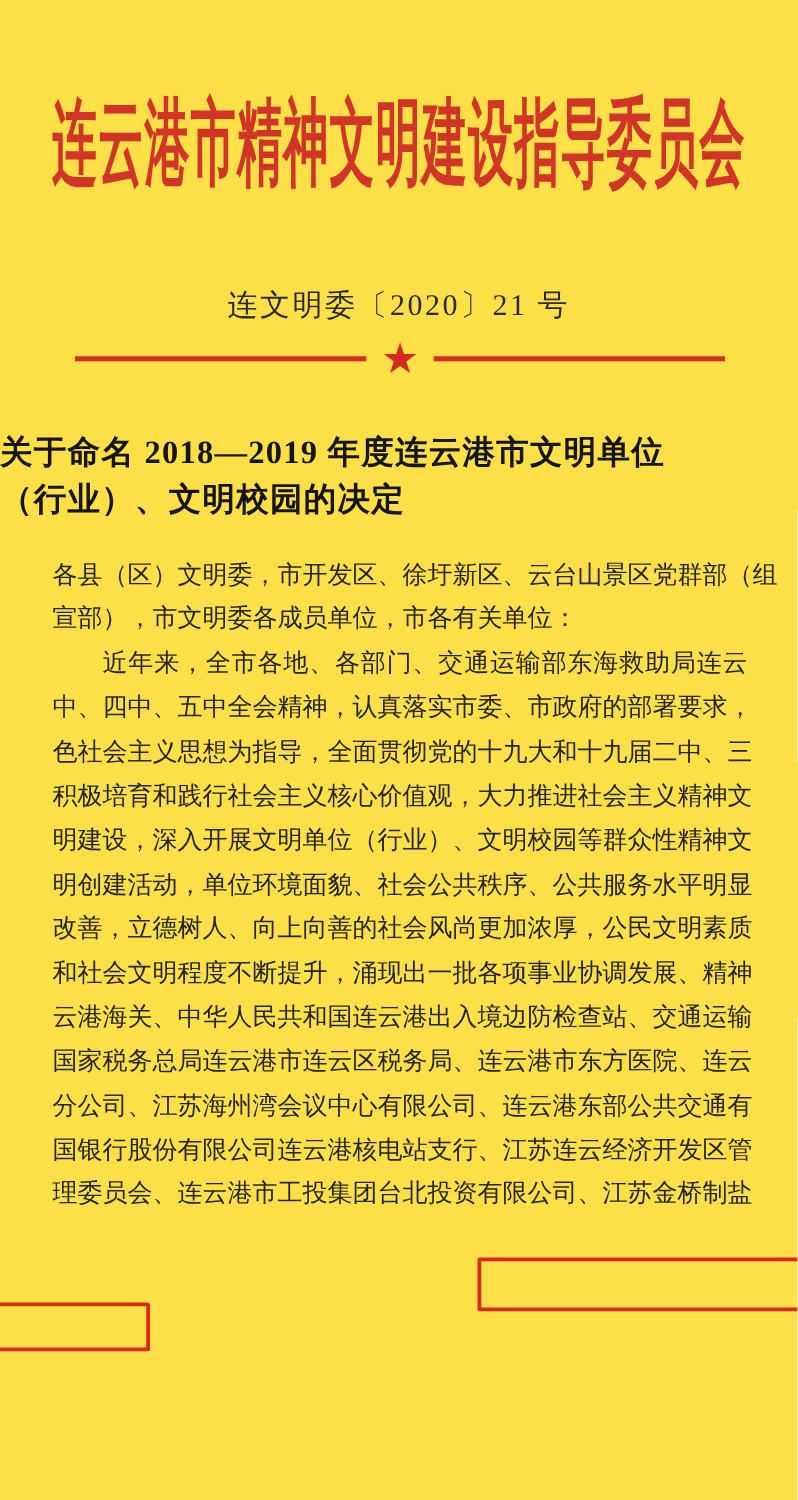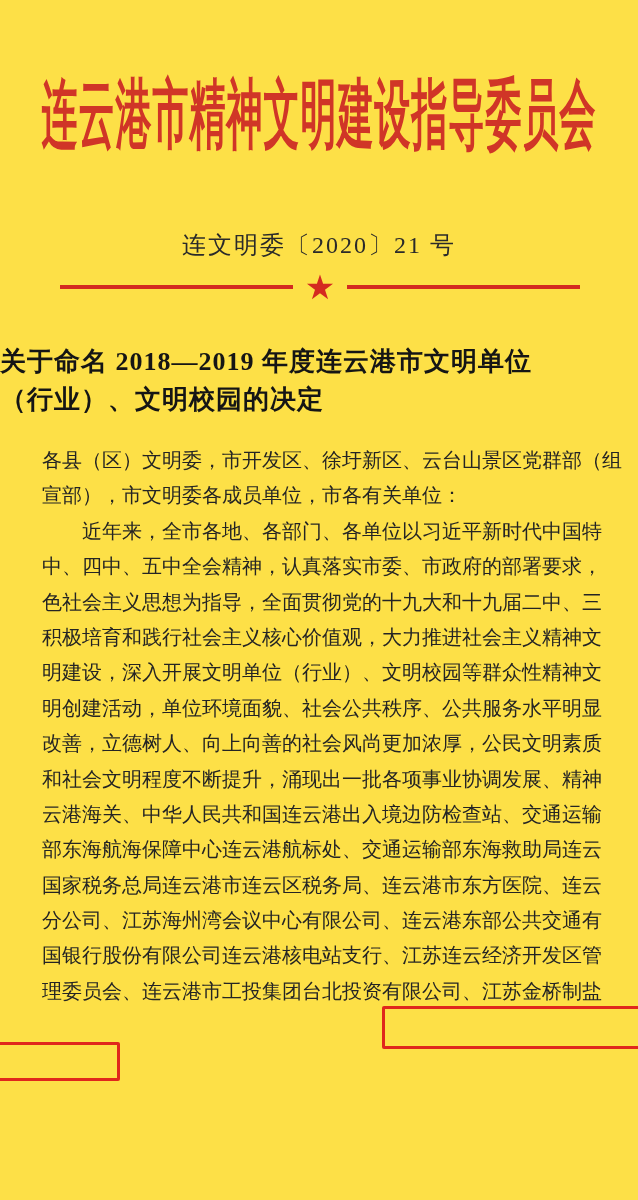--- a/index.html
+++ b/index.html
@@ -128,30 +128,29 @@
   </div>
 
   <div class="doc-title">
     <div>关于命名 2018—2019 年度连云港市文明单位</div>
     <div>（行业）、文明校园的决定</div>
   </div>
 
   <div class="body-text">
       <div class="bline">各县（区）文明委，市开发区、徐圩新区、云台山景区党群部（组</div>
       <div class="bline short">宣部），市文明委各成员单位，市各有关单位：</div>
-      <div class="bline indent">近年来，全市各地、各部门、各单位以习近平新时代中国特</div>
+      <div class="bline indent">近年来，全市各地、各部门、交通运输部东海救助局连云</div>
       <div class="bline">中、四中、五中全会精神，认真落实市委、市政府的部署要求，</div>
       <div class="bline">色社会主义思想为指导，全面贯彻党的十九大和十九届二中、三</div>
       <div class="bline">积极培育和践行社会主义核心价值观，大力推进社会主义精神文</div>
       <div class="bline">明建设，深入开展文明单位（行业）、文明校园等群众性精神文</div>
       <div class="bline">明创建活动，单位环境面貌、社会公共秩序、公共服务水平明显</div>
       <div class="bline">改善，立德树人、向上向善的社会风尚更加浓厚，公民文明素质</div>
       <div class="bline">和社会文明程度不断提升，涌现出一批各项事业协调发展、精神</div>
       <div class="bline">云港海关、中华人民共和国连云港出入境边防检查站、交通运输</div>
-      <div class="bline">部东海航海保障中心连云港航标处、交通运输部东海救助局连云</div>
       <div class="bline">国家税务总局连云港市连云区税务局、连云港市东方医院、连云</div>
       <div class="bline">分公司、江苏海州湾会议中心有限公司、连云港东部公共交通有</div>
       <div class="bline">国银行股份有限公司连云港核电站支行、江苏连云经济开发区管</div>
       <div class="bline">理委员会、连云港市工投集团台北投资有限公司、江苏金桥制盐</div>
     </div>
 
   <div class="hl-box hl-box-a"></div>
   <div class="hl-box hl-box-b"></div>
 
 </div>

